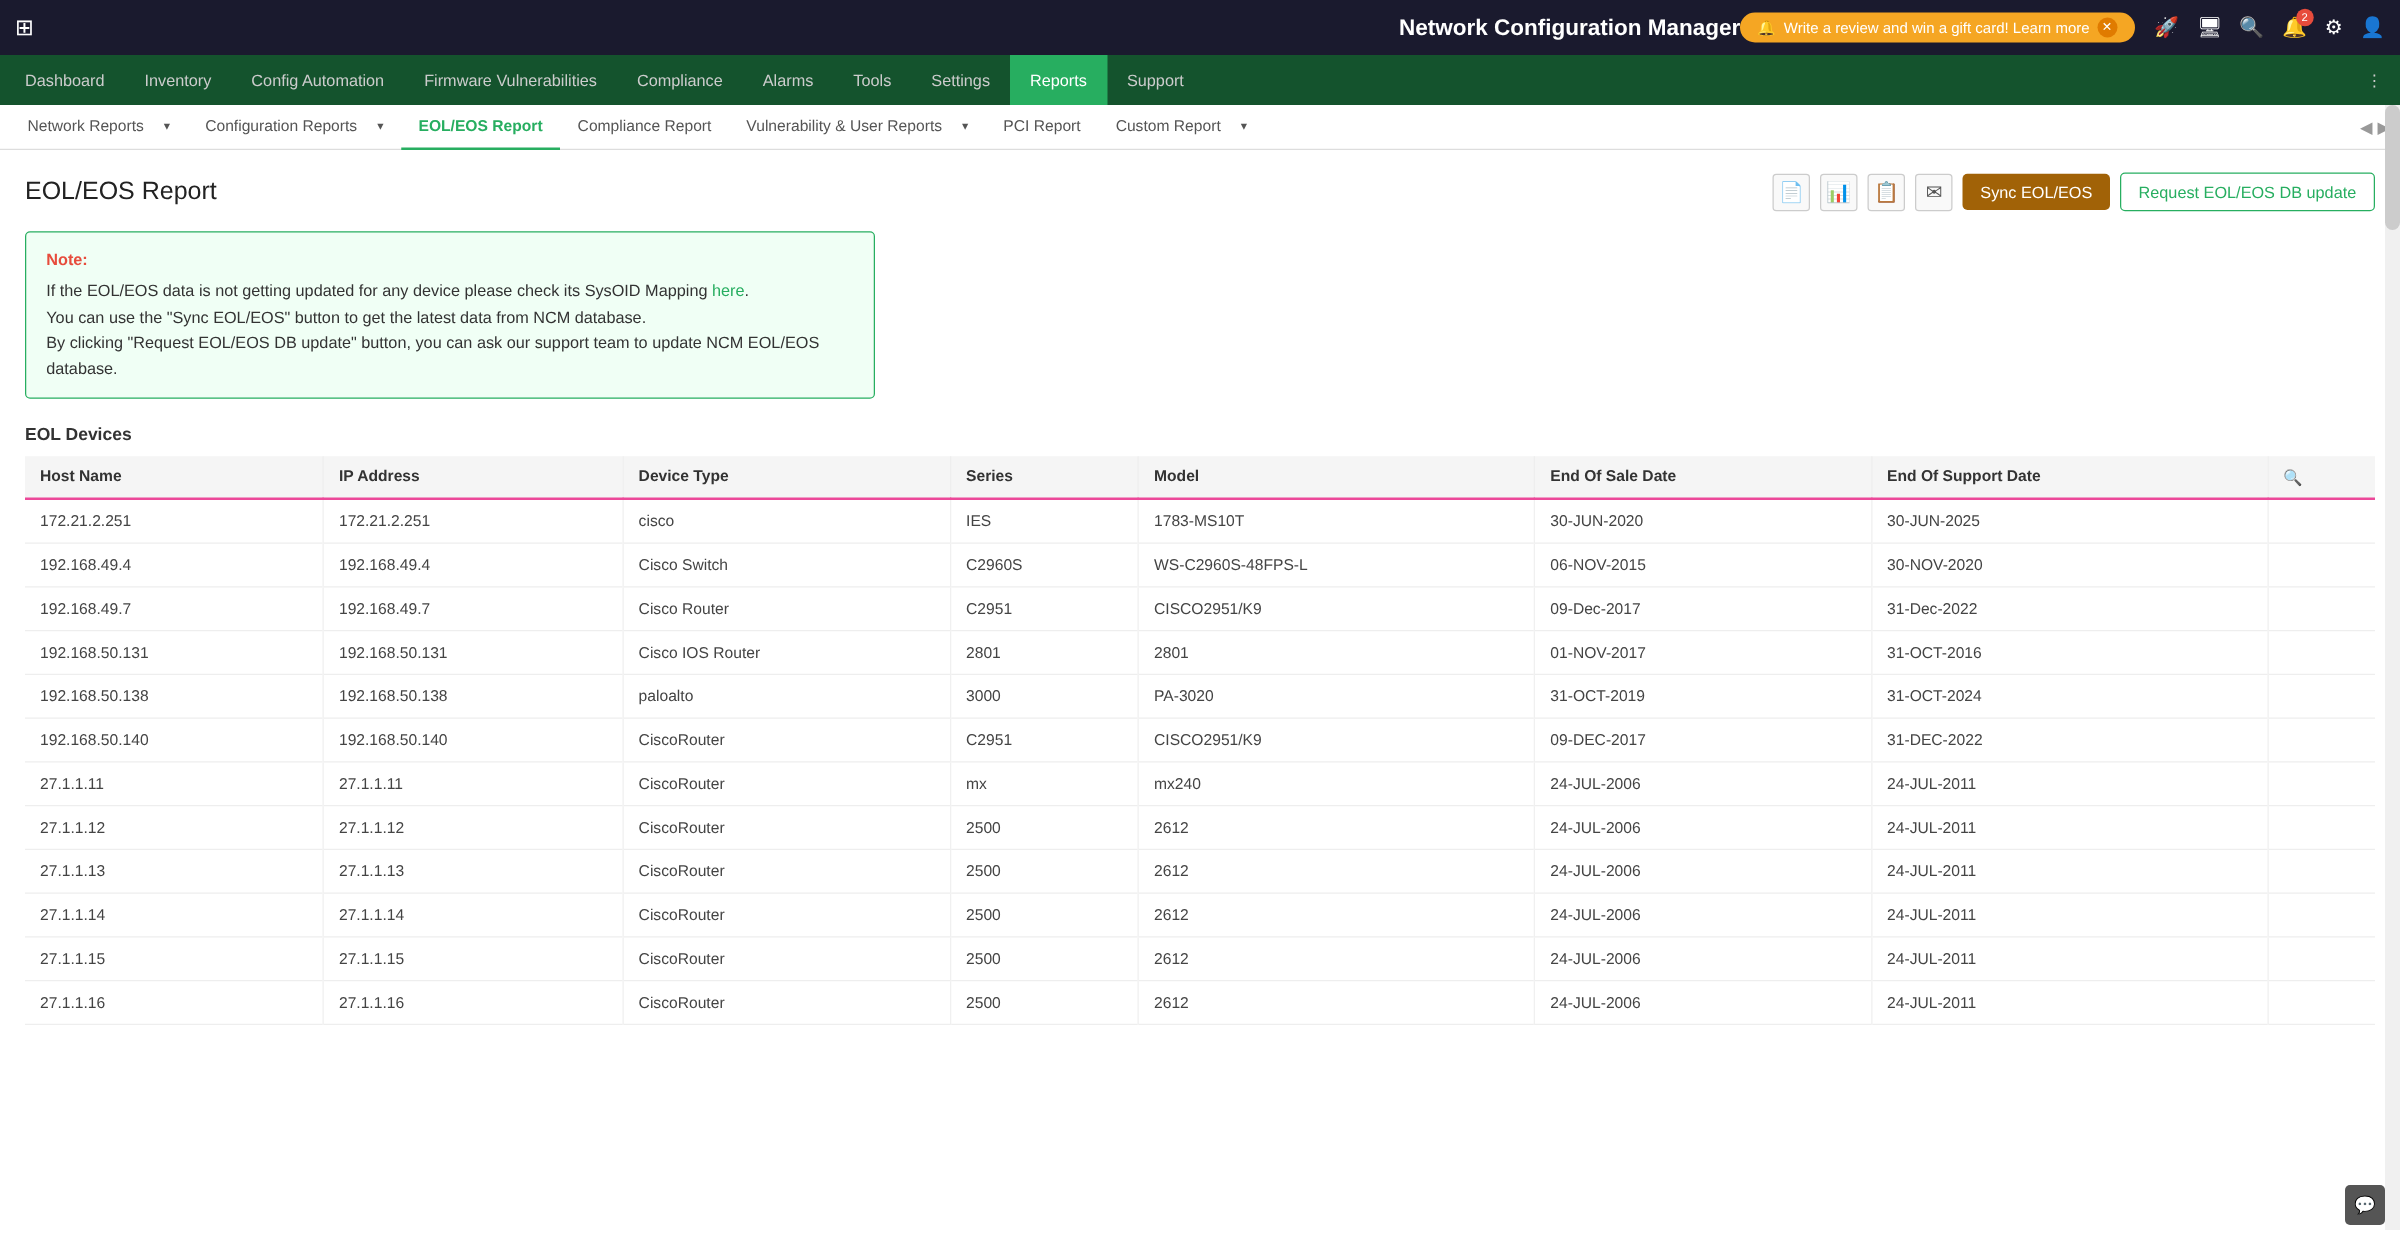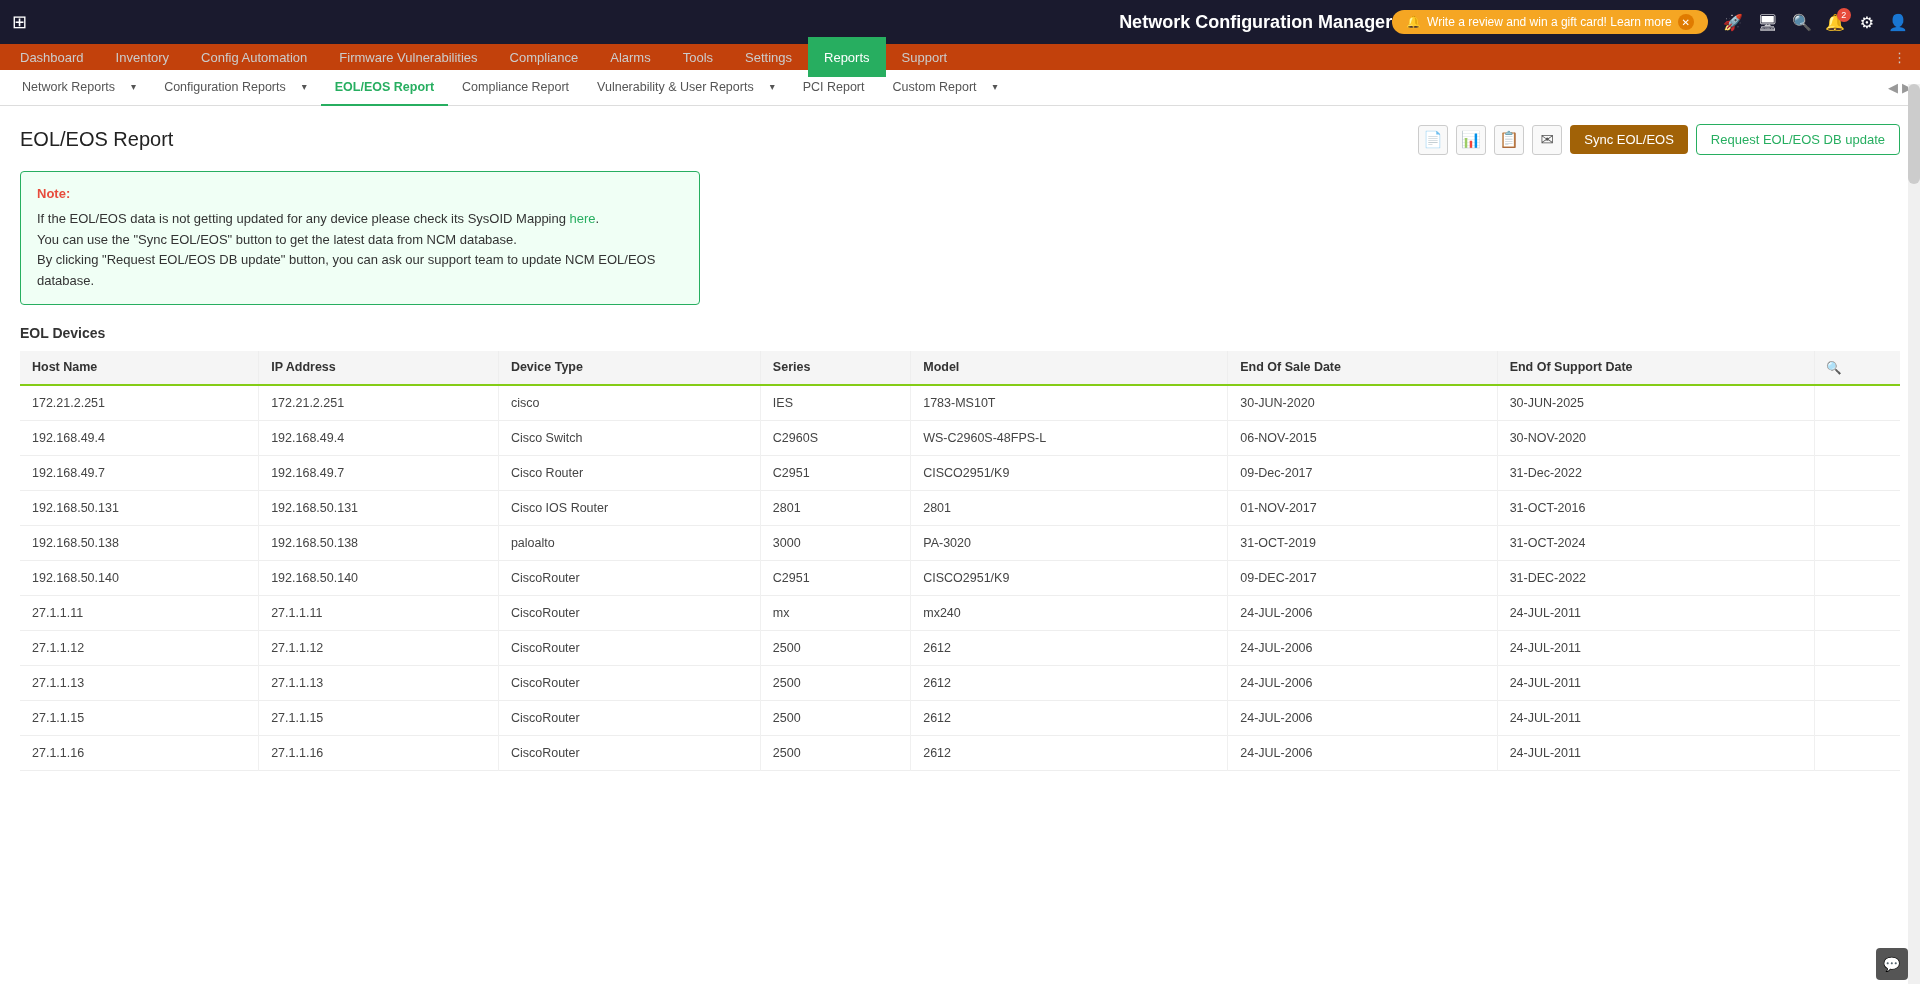--- a/index.html
+++ b/index.html
@@ -67,24 +67,24 @@
       display: flex;
       align-items: center;
       justify-content: center;
       position: absolute;
       top: -5px;
       right: -5px;
     }
 
     
     .nav-bar {
-      background: #c2410c;
-      display: flex;
-      align-items: center;
-      height: 26px;
+      background: #14532d;
+      display: flex;
+      align-items: center;
+      height: 40px;
       padding: 0 4px;
     }
     .nav-bar .nav-item {
       color: #ccc;
       padding: 0 16px;
       height: 40px;
       display: flex;
       align-items: center;
       cursor: pointer;
       font-size: 13px;
@@ -222,21 +222,21 @@
     }
 
     
     .data-table {
       width: 100%;
       border-collapse: collapse;
       font-size: 12.5px;
     }
     .data-table thead tr {
       background: #f5f5f5;
-      border-bottom: 2px solid #84cc16;
+      border-bottom: 2px solid #ec4899;
     }
     .data-table thead th {
       text-align: left;
       padding: 9px 12px;
       font-weight: bold;
       color: #333;
       border-right: 1px solid #eee;
       white-space: nowrap;
     }
     .data-table thead th:last-child {
@@ -485,39 +485,49 @@
       <td>27.1.1.13</td>
       <td>27.1.1.13</td>
       <td>CiscoRouter</td>
       <td>2500</td>
       <td>2612</td>
       <td>24-JUL-2006</td>
       <td>24-JUL-2011</td>
       <td></td>
     </tr>
         <tr>
-      <td>27.1.1.15</td>
-      <td>27.1.1.15</td>
+      <td>27.1.1.14</td>
+      <td>27.1.1.14</td>
       <td>CiscoRouter</td>
       <td>2500</td>
       <td>2612</td>
       <td>24-JUL-2006</td>
       <td>24-JUL-2011</td>
       <td></td>
     </tr>
         <tr>
-      <td>27.1.1.16</td>
-      <td>27.1.1.16</td>
+      <td>27.1.1.15</td>
+      <td>27.1.1.15</td>
       <td>CiscoRouter</td>
       <td>2500</td>
       <td>2612</td>
       <td>24-JUL-2006</td>
       <td>24-JUL-2011</td>
       <td></td>
     </tr>
+        <tr>
+      <td>27.1.1.16</td>
+      <td>27.1.1.16</td>
+      <td>CiscoRouter</td>
+      <td>2500</td>
+      <td>2612</td>
+      <td>24-JUL-2006</td>
+      <td>24-JUL-2011</td>
+      <td></td>
+    </tr>
       </tbody>
   </table>
 
 </div>
 
 <div class="scrollbar-area">
   <div class="scrollbar-thumb"></div>
 </div>
 
 <div class="help-btn">

